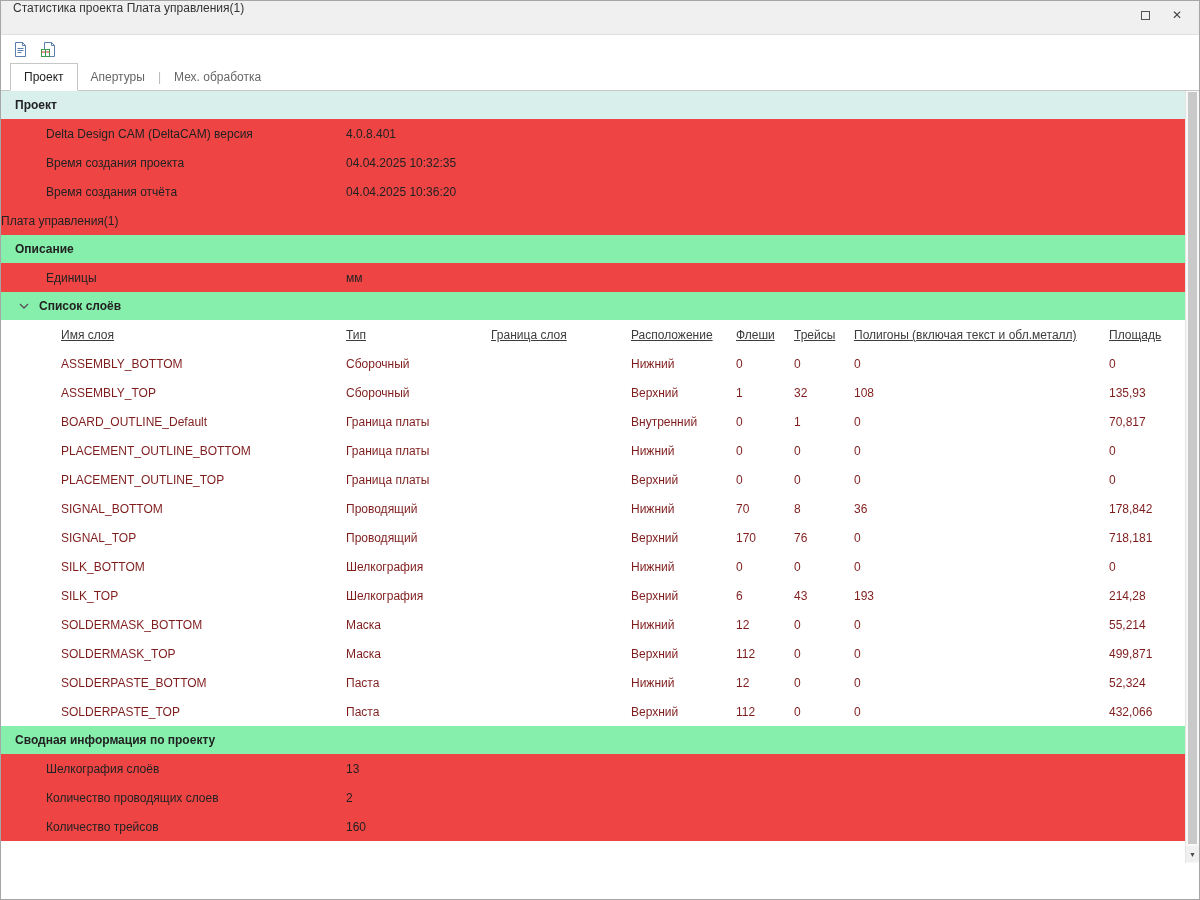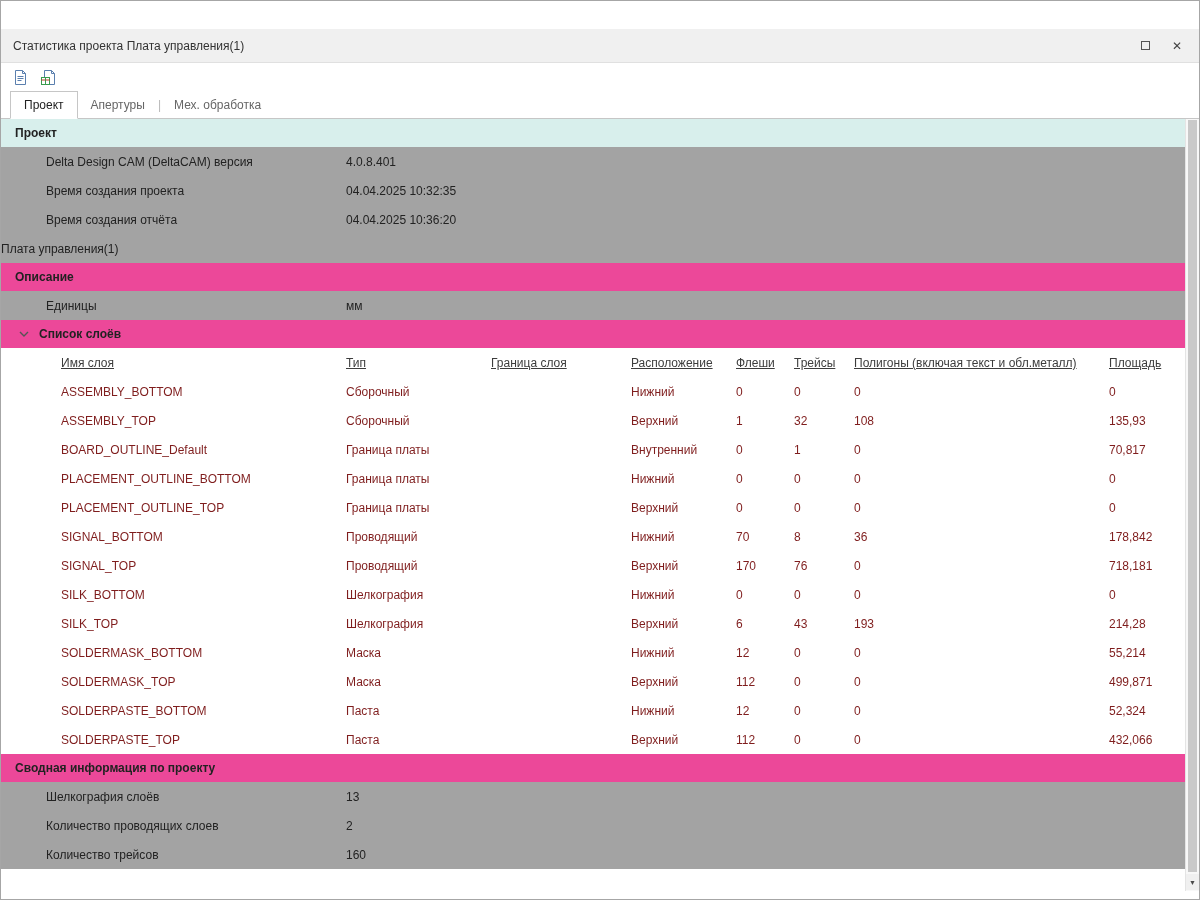--- a/index.html
+++ b/index.html
@@ -12,23 +12,22 @@
     background: #ffffff;
     display: flex; flex-direction: column;
     position: relative;
   }
 
   
   .titlebar {
     height: 34px; flex: 0 0 34px;
     background: #f0f0f0;
     border-bottom: 1px solid #e0e0e0;
-    display: flex; align-items: center;
+    display: flex; align-items: flex-start;
     padding: 0 6px 0 12px;
-    margin-top: 28px;
   }
   .titlebar .title { flex: 1; font-size: 12px; color: #333; }
   .win-controls { display: flex; }
   .win-btn {
     width: 32px; height: 28px;
     display: flex; align-items: center; justify-content: center;
     color: #444; font-size: 12px; cursor: default;
   }
   .max-glyph { width: 9px; height: 9px; border: 1px solid #555; display: inline-block; }
 
@@ -72,29 +71,29 @@
     color: #b8b8b8; font-size: 12px;
     display: flex; align-items: center;
   }
 
   
   .content { flex: 0 0 772px; height: 772px; position: relative; background: #ffffff; }
   .panel { position: absolute; top: 0; left: 0; right: 14px; bottom: 0; overflow: hidden; }
 
   .sec-header {
     height: 28px;
-    background: #ec4899;
+    background: #86efac;
     display: flex; align-items: center;
     padding-left: 14px;
     font-size: 12px; font-weight: bold; color: #222;
   }
   .sec-header.teal { background: #d8efec; }
   .sec-header .chev { margin-right: 10px; margin-left: 4px; display: flex; align-items: center; }
 
-  .prop-row { height: 29px; display: flex; align-items: center; font-size: 12px; color: #222; background: #a3a3a3; }
+  .prop-row { height: 29px; display: flex; align-items: center; font-size: 12px; color: #222; background: #ef4444; }
   .prop-label { padding-left: 45px; width: 345px; flex: 0 0 345px; white-space: nowrap; overflow: hidden; }
   .prop-value { white-space: nowrap; }
 
   .tbl-row {
     height: 29px;
     display: grid;
     grid-template-columns: 285px 145px 140px 105px 58px 60px 255px 1fr;
     align-items: center;
     padding-left: 60px;
     font-size: 12px; color: #7f1d1d;

